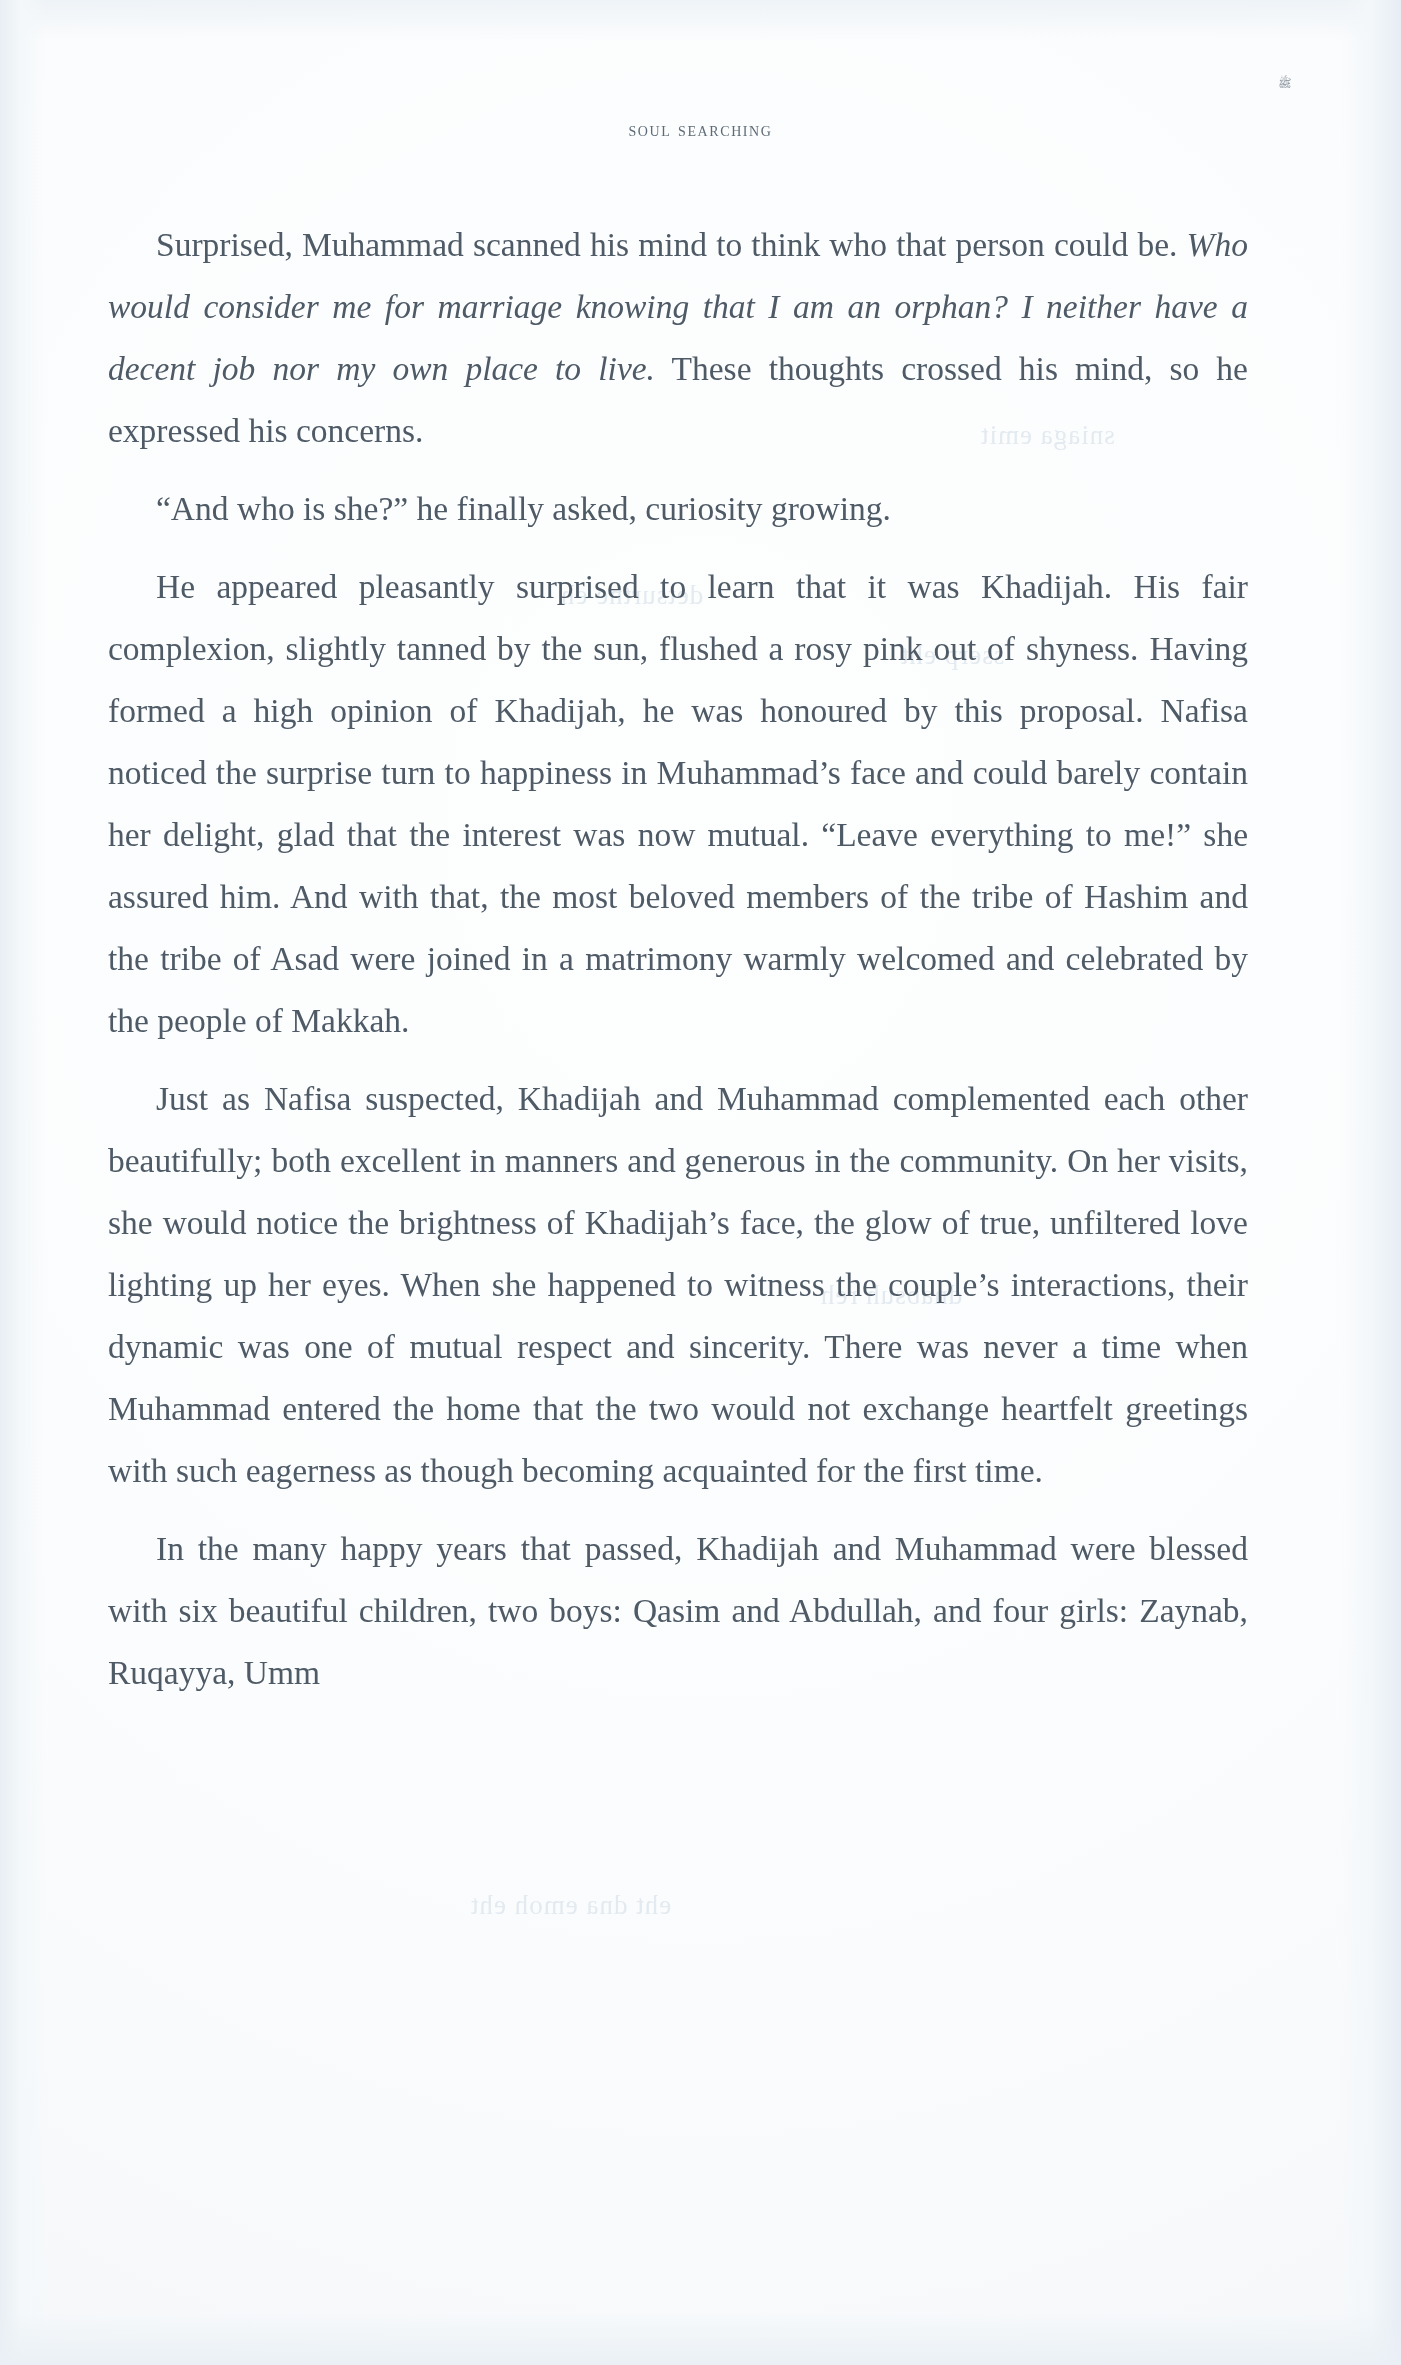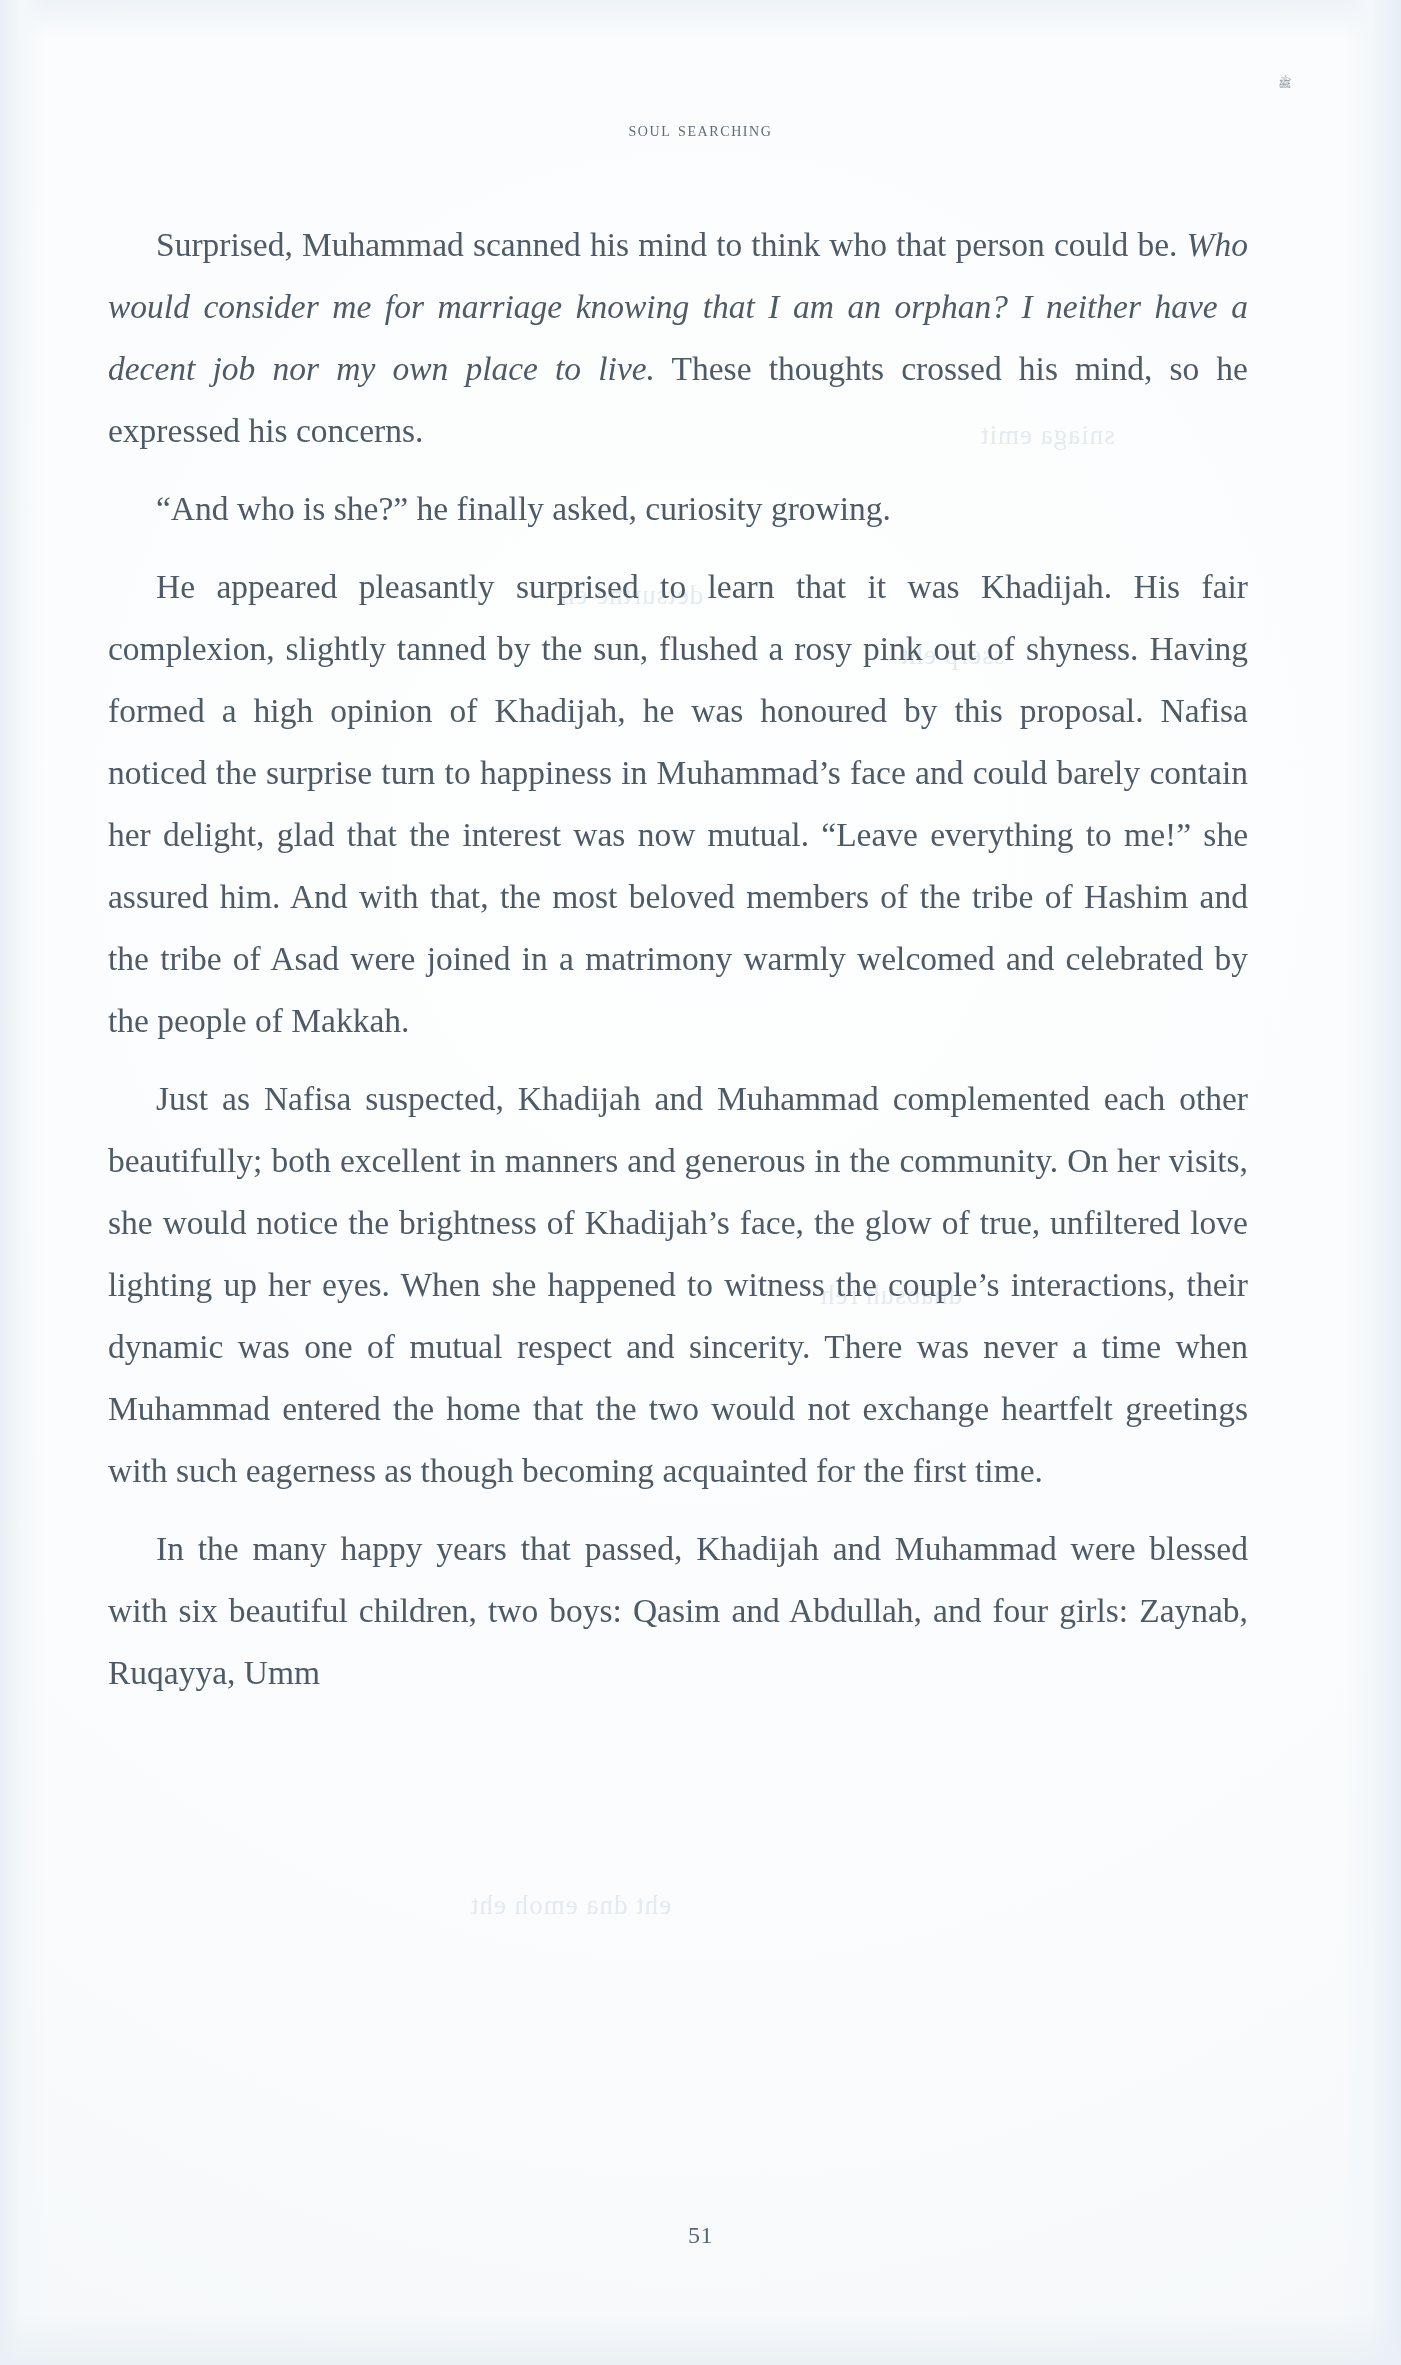--- a/index.html
+++ b/index.html
@@ -157,17 +157,14 @@
   </div>
 
   <div class="text-column">
     <p class="para"><span>Surprised, Muhammad scanned his mind to think who that person could be. </span><span class="thought">Who would consider me for marriage knowing that I am an orphan? I neither have a decent job nor my own place to live.</span><span> These thoughts crossed his mind, so he expressed his concerns.</span></p>
     <p class="para"><span>“And who is she?” he finally asked, curiosity growing.</span></p>
     <p class="para"><span>He appeared pleasantly surprised to learn that it was Khadijah. His fair complexion, slightly tanned by the sun, flushed a rosy pink out of shyness. Having formed a high opinion of Khadijah, he was honoured by this proposal. Nafisa noticed the surprise turn to happiness in Muhammad’s face and could barely contain her delight, glad that the interest was now mutual. “Leave everything to me!” she assured him. And with that, the most beloved members of the tribe of Hashim and the tribe of Asad were joined in a matrimony warmly welcomed and celebrated by the people of Makkah.</span></p>
     <p class="para"><span>Just as Nafisa suspected, Khadijah and Muhammad complemented each other beautifully; both excellent in manners and generous in the community. On her visits, she would notice the brightness of Khadijah’s face, the glow of true, unfiltered love lighting up her eyes. When she happened to witness the couple’s interactions, their dynamic was one of mutual respect and sincerity. There was never a time when Muhammad entered the home that the two would not exchange heartfelt greetings with such eagerness as though becoming acquainted for the first time.</span></p>
     <p class="para"><span>In the many happy years that passed, Khadijah and Muhammad were blessed with six beautiful children, two boys: Qasim and Abdullah, and four girls: Zaynab, Ruqayya, Umm</span></p>
   </div>
 
-  <div class="folio">
-    <span>51</span>
-  </div>
 
 </div>
 
 </body></html>

